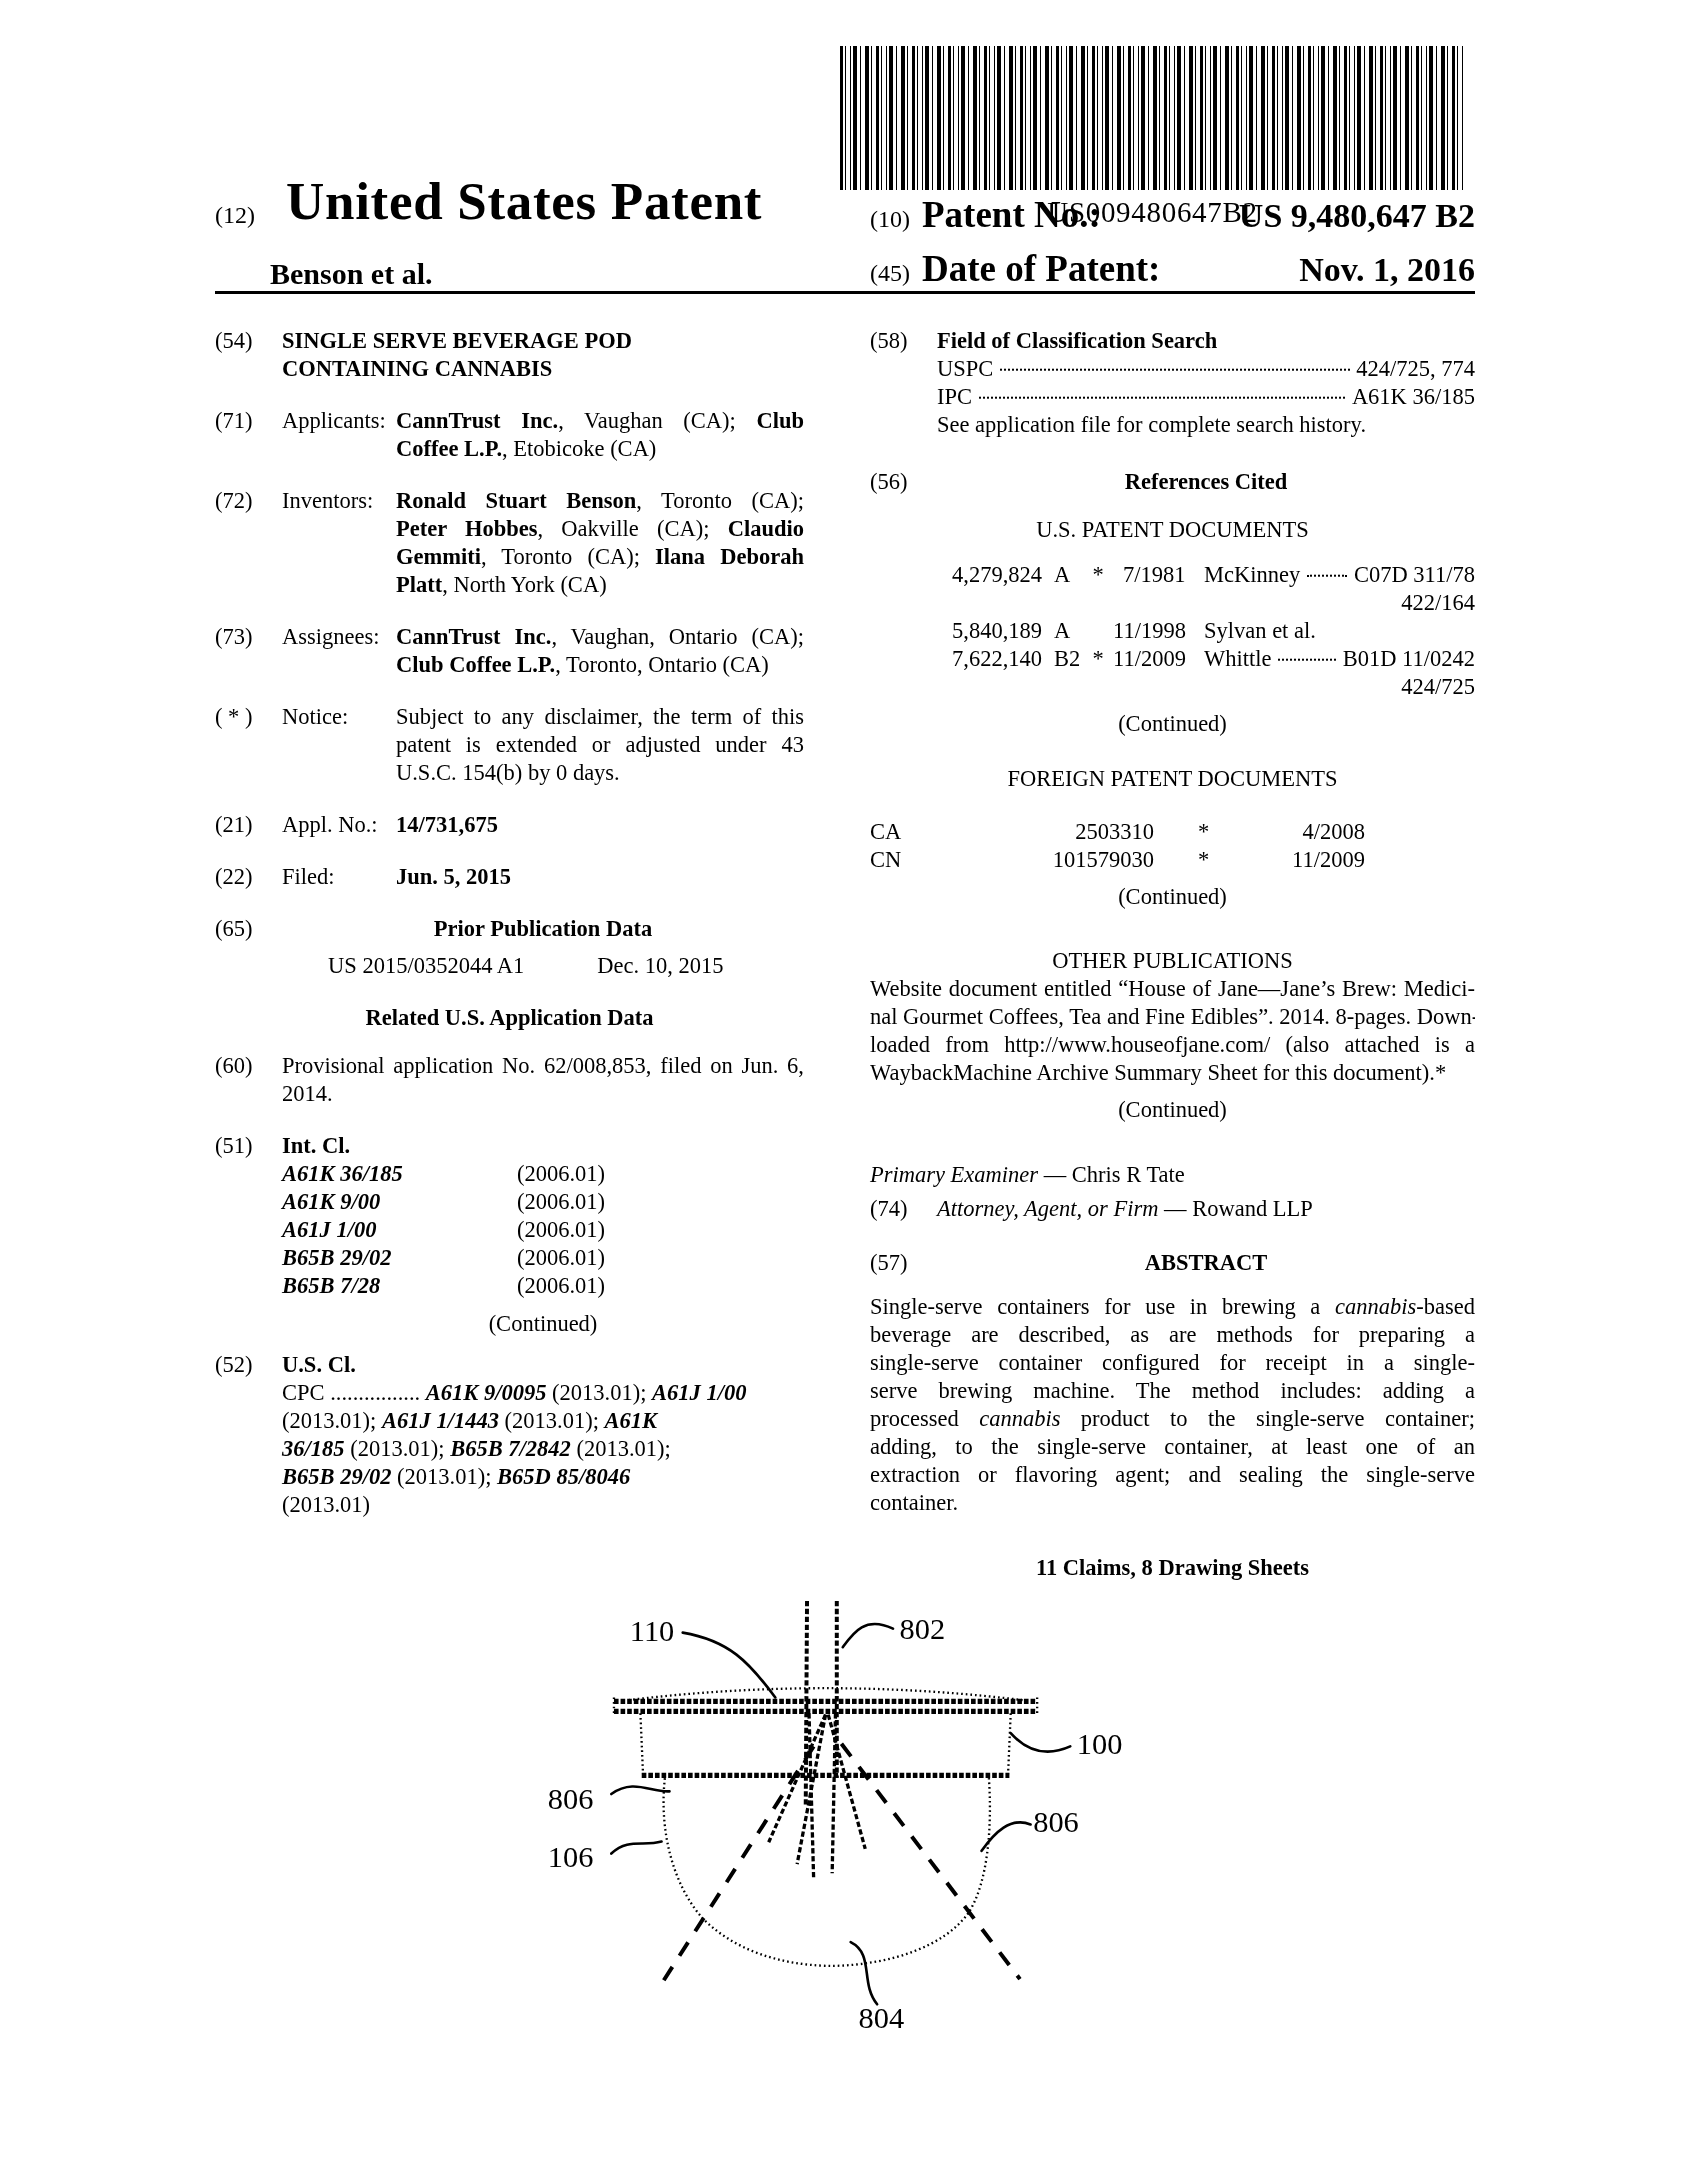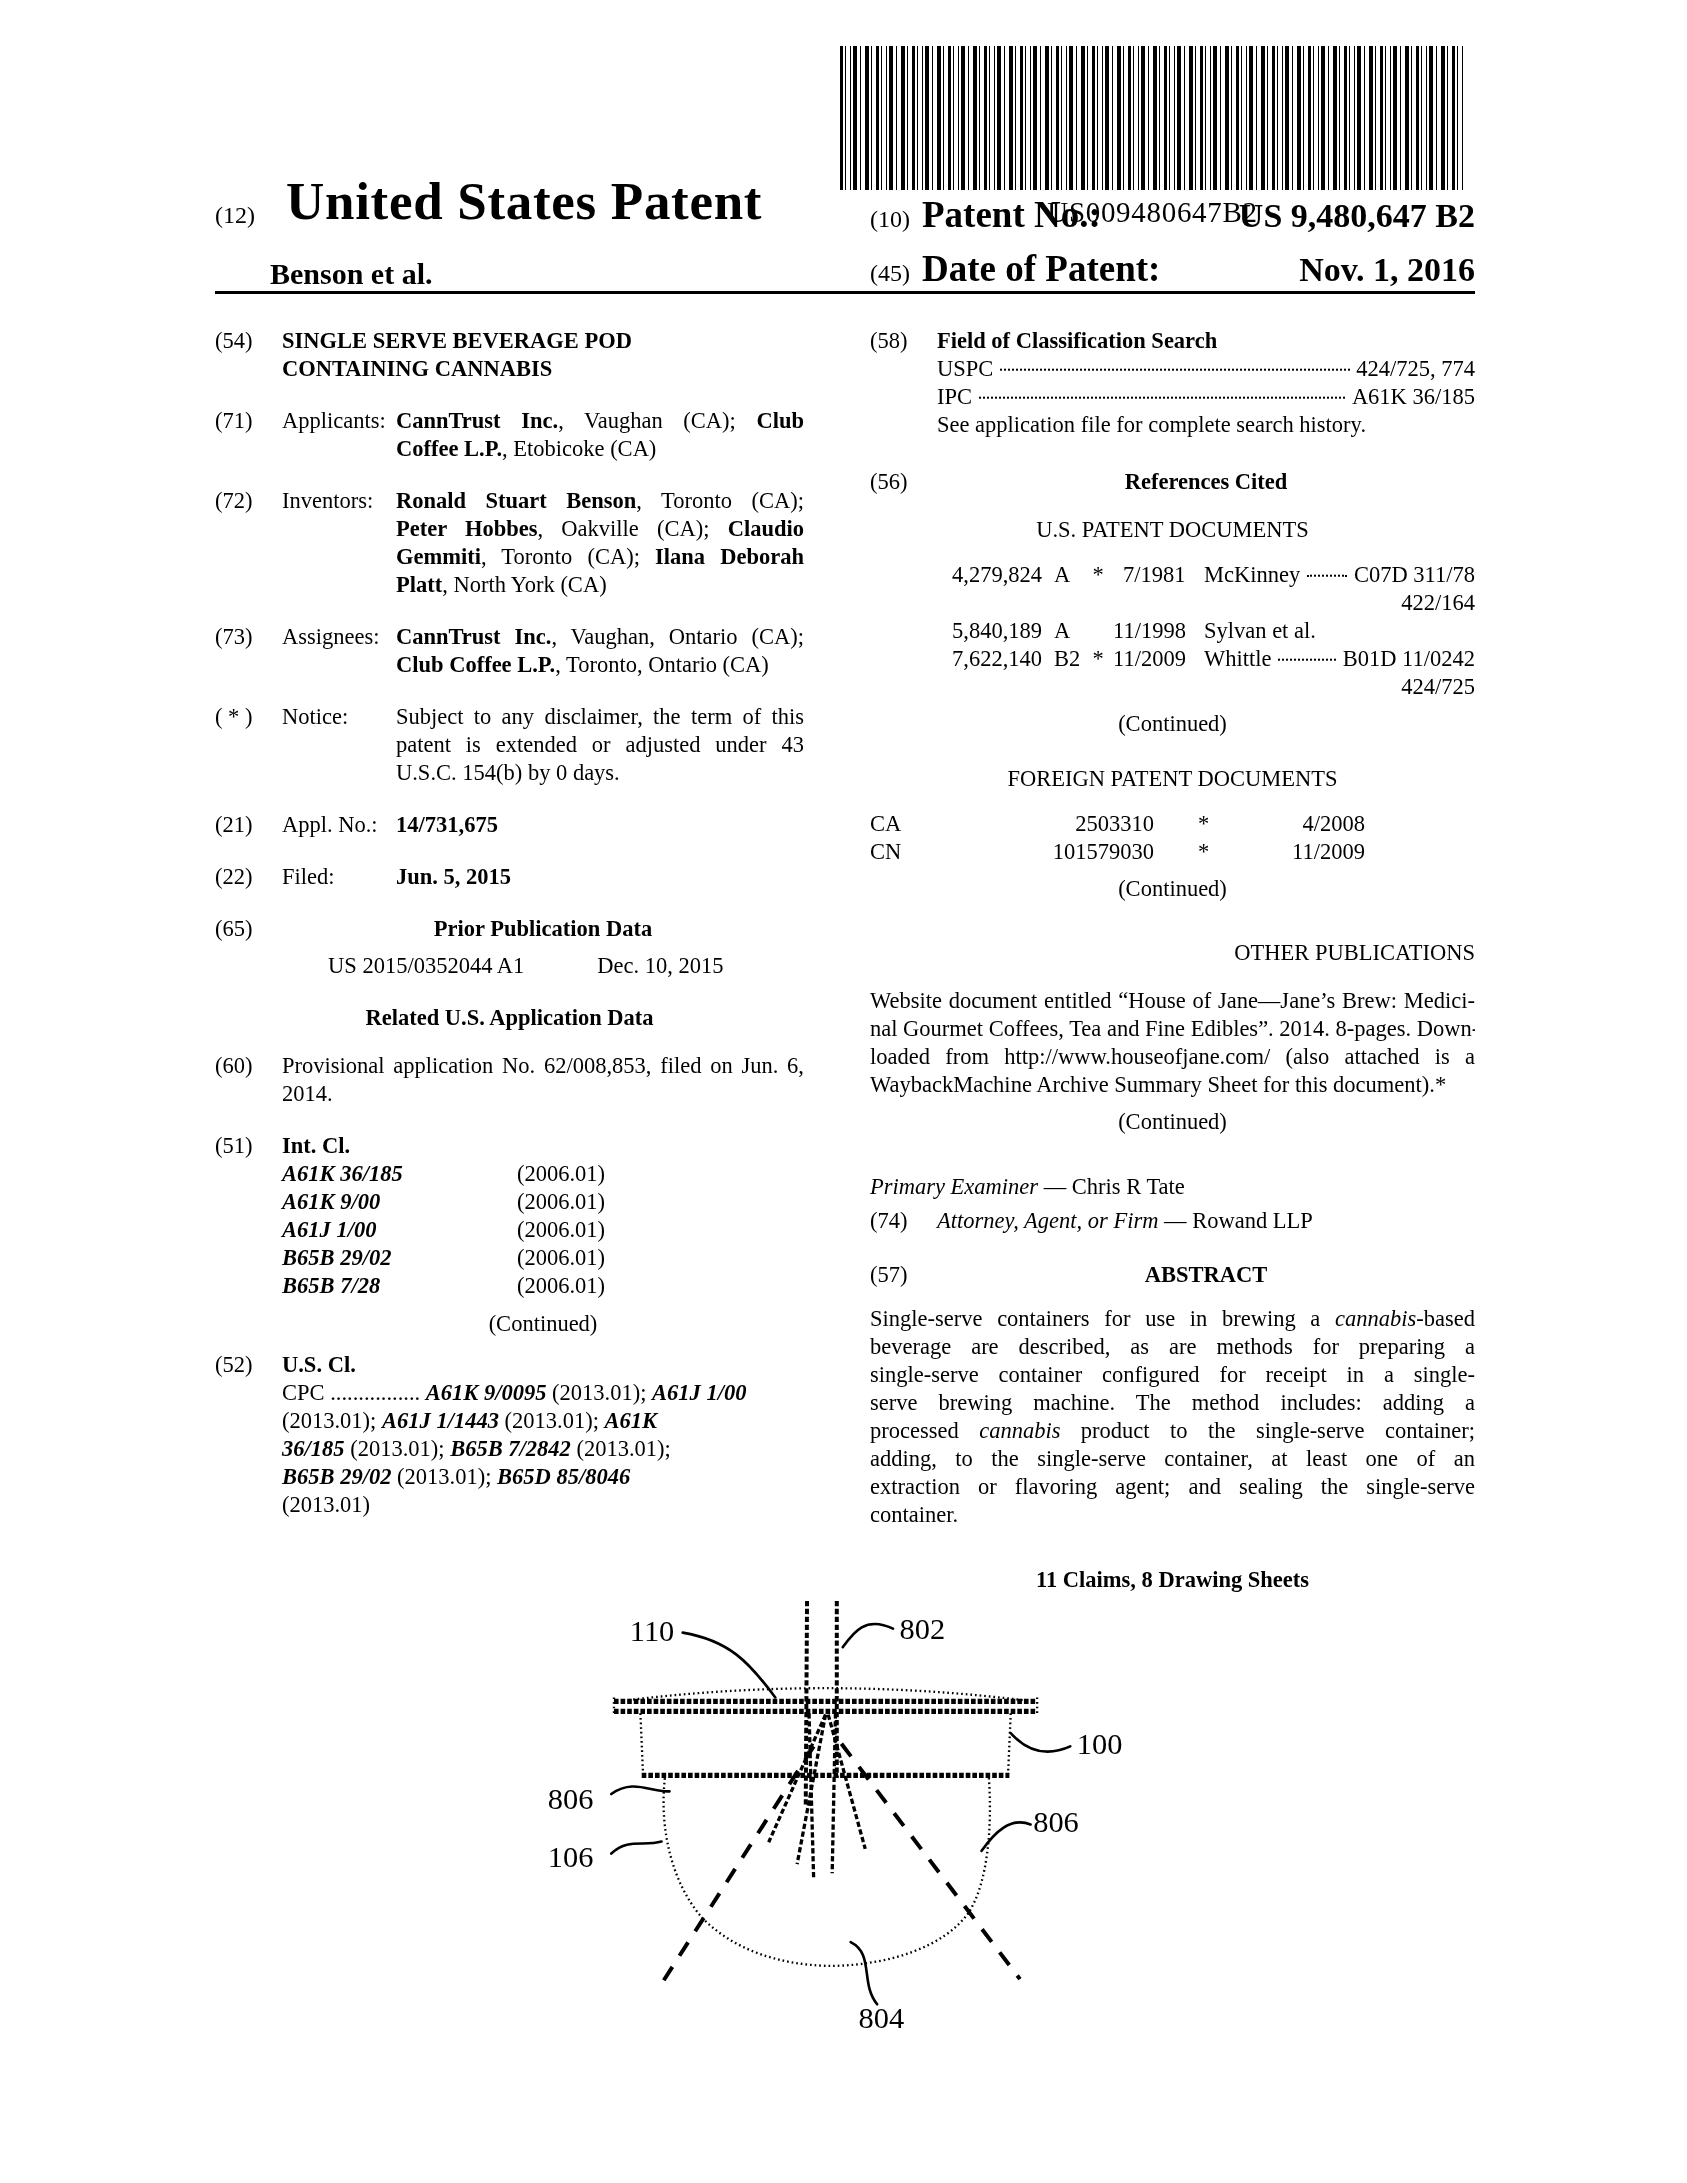--- a/index.html
+++ b/index.html
@@ -59,21 +59,21 @@
   
   .uspat { margin-left:36px; margin-top:17px; }
   .pat-row { display:grid; grid-template-columns:136px 41px 30px 91px 1fr; }
   .pat-num { text-align:right; }
   .pat-kind { padding-left:12px; }
   .pat-star { text-align:center; }
   .pat-date { text-align:right; padding-right:18.5px; }
   .pat-name { display:flex; align-items:baseline; }
   .pat-cls2 { text-align:right; }
   
-  .for-table { margin-top:17px; }
+  .for-table { margin-top:25px; }
   .for-row { display:grid; grid-template-columns:86px 198px 99px 112px 1fr; }
   .for-num { text-align:right; }
   .for-star { text-align:center; }
   .for-date { text-align:right; }
   .claims-line { text-align:center; font-weight:bold; margin-top:37px; }
   
   .figure-wrap { position:absolute; left:463px; top:1548px; width:860px; height:529px; }
   .figure-wrap svg { width:100%; height:100%; }
   .dot   { fill:none; stroke:#000; stroke-width:3.5; stroke-dasharray:2.5,4.5; }
   .thick { fill:none; stroke:#000; stroke-width:8;   stroke-dasharray:7,3; }
@@ -304,21 +304,21 @@
       <div class="for-row">
         <span>CN</span>
         <span class="for-num">101579030</span>
         <span class="for-star">*</span>
         <span class="for-date">11/2009</span>
       </div>
     </div>
 
     <div class="continued" style="margin-bottom:36px;">(Continued)</div>
 
-    <div class="allcaps-c" style="margin-bottom:20px;text-align:right;">OTHER PUBLICATIONS</div>
+    <div class="allcaps-c" style="">OTHER PUBLICATIONS</div>
 
     <div>
       <div class="jline">Website document entitled “House of Jane—Jane’s Brew: Medici-</div>
       <div class="jline">nal Gourmet Coffees, Tea and Fine Edibles”. 2014. 8-pages. Down-</div>
       <div class="jline">loaded from http://www.houseofjane.com/ (also attached is a</div>
       <div class="jline last">WaybackMachine Archive Summary Sheet for this document).*</div>
     </div>
 
     <div class="continued" style="margin-bottom:37px;">(Continued)</div>
 

